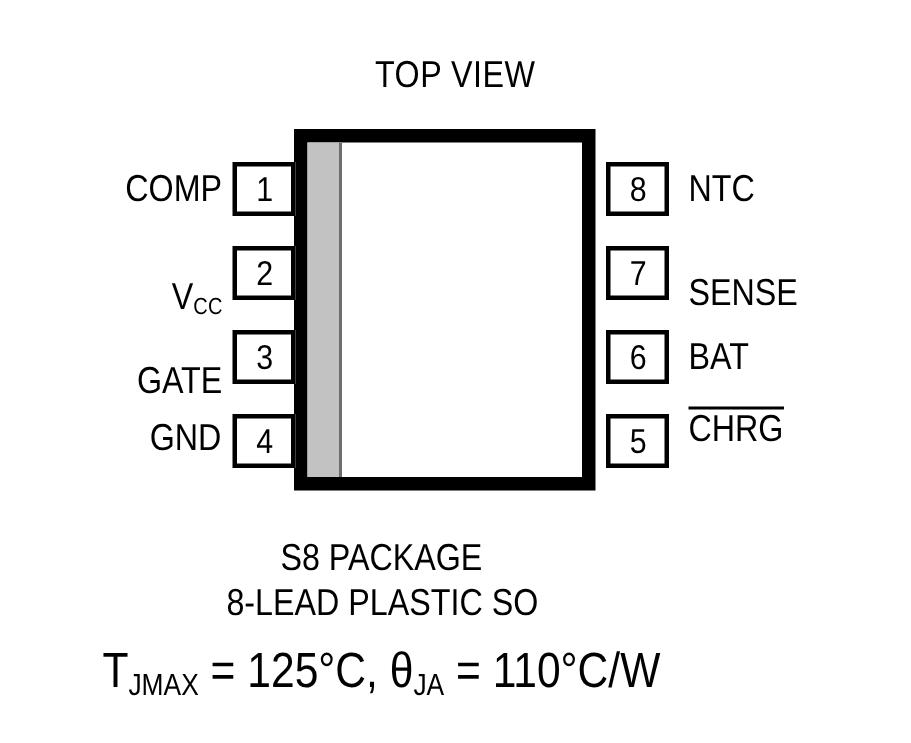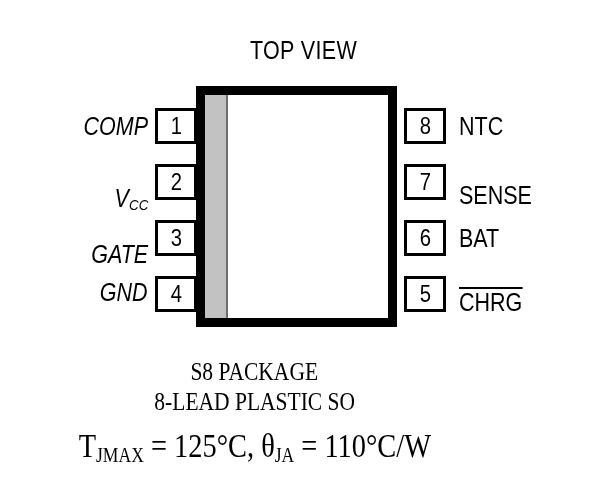--- a/index.html
+++ b/index.html
@@ -78,21 +78,21 @@
   
   .pin-label {
     position: absolute;
     font-size: 25px;
     line-height: 36px;
     height: 36px;
     white-space: nowrap;
     z-index: 4;
   }
   .pin-label .t { display: inline-block; transform: scaleX(0.86); transform-origin: right center; }
-  .pin-label.left  { right: 459px; text-align: right; font-style: italic; }
+  .pin-label.left  { right: 459px; text-align: right; }
   .pin-label.right { left: 459px;  text-align: left; }
   .pin-label.right .t { transform-origin: left center; }
 
   .pin-label sub {
     font-size: 0.62em;
     vertical-align: baseline;
     position: relative;
     top: 0.22em;
     letter-spacing: 0.2px;
   }
@@ -103,21 +103,20 @@
     line-height: 1.02;
   }
 
   
   .caption {
     position: absolute;
     left: 0;
     width: 509px;
     text-align: center;
     white-space: nowrap;
-    font-family: Liberation Serif, serif;
   }
   .caption .t { display: inline-block; transform: scaleX(0.86); }
   #caption-package   { top: 358px; font-size: 25px; }
   #caption-leadtype  { top: 388px; font-size: 25px; }
   #caption-thermal   { top: 428px; font-size: 33px; }
   #caption-thermal sub {
     font-size: 0.62em;
     vertical-align: baseline;
     position: relative;
     top: 0.24em;
@@ -159,17 +158,17 @@
   </div>
 
 <div class="pin-label left" style="top:108px"><span class="t"><span>COMP</span></span></div>
 <div class="pin-label left" style="top:180px"><span class="t"><span>V</span><sub>CC</sub></span></div>
 <div class="pin-label left" style="top:236px"><span class="t"><span>GATE</span></span></div>
 <div class="pin-label left" style="top:274px"><span class="t"><span>GND</span></span></div>
 
 <div class="pin-label right" style="top:108px"><span class="t"><span>NTC</span></span></div>
 <div class="pin-label right" style="top:177px"><span class="t"><span>SENSE</span></span></div>
 <div class="pin-label right" style="top:220px"><span class="t"><span>BAT</span></span></div>
-<div class="pin-label right" style="top:284px"><span class="t"><span class="overbar">CHRG</span></span></div>
+<div class="pin-label right" style="top:268px"><span class="t"><span class="overbar">CHRG</span></span></div>
 
 <div class="caption" id="caption-package"><span class="t">S8 PACKAGE</span></div>
 <div class="caption" id="caption-leadtype"><span class="t">8-LEAD PLASTIC SO</span></div>
 <div class="caption" id="caption-thermal"><span class="t"><span>T</span><sub>JMAX</sub><span> = 125°C, </span><span>θ</span><sub>JA</sub><span> = 110°C/W</span></span></div>
 
 </body></html>

